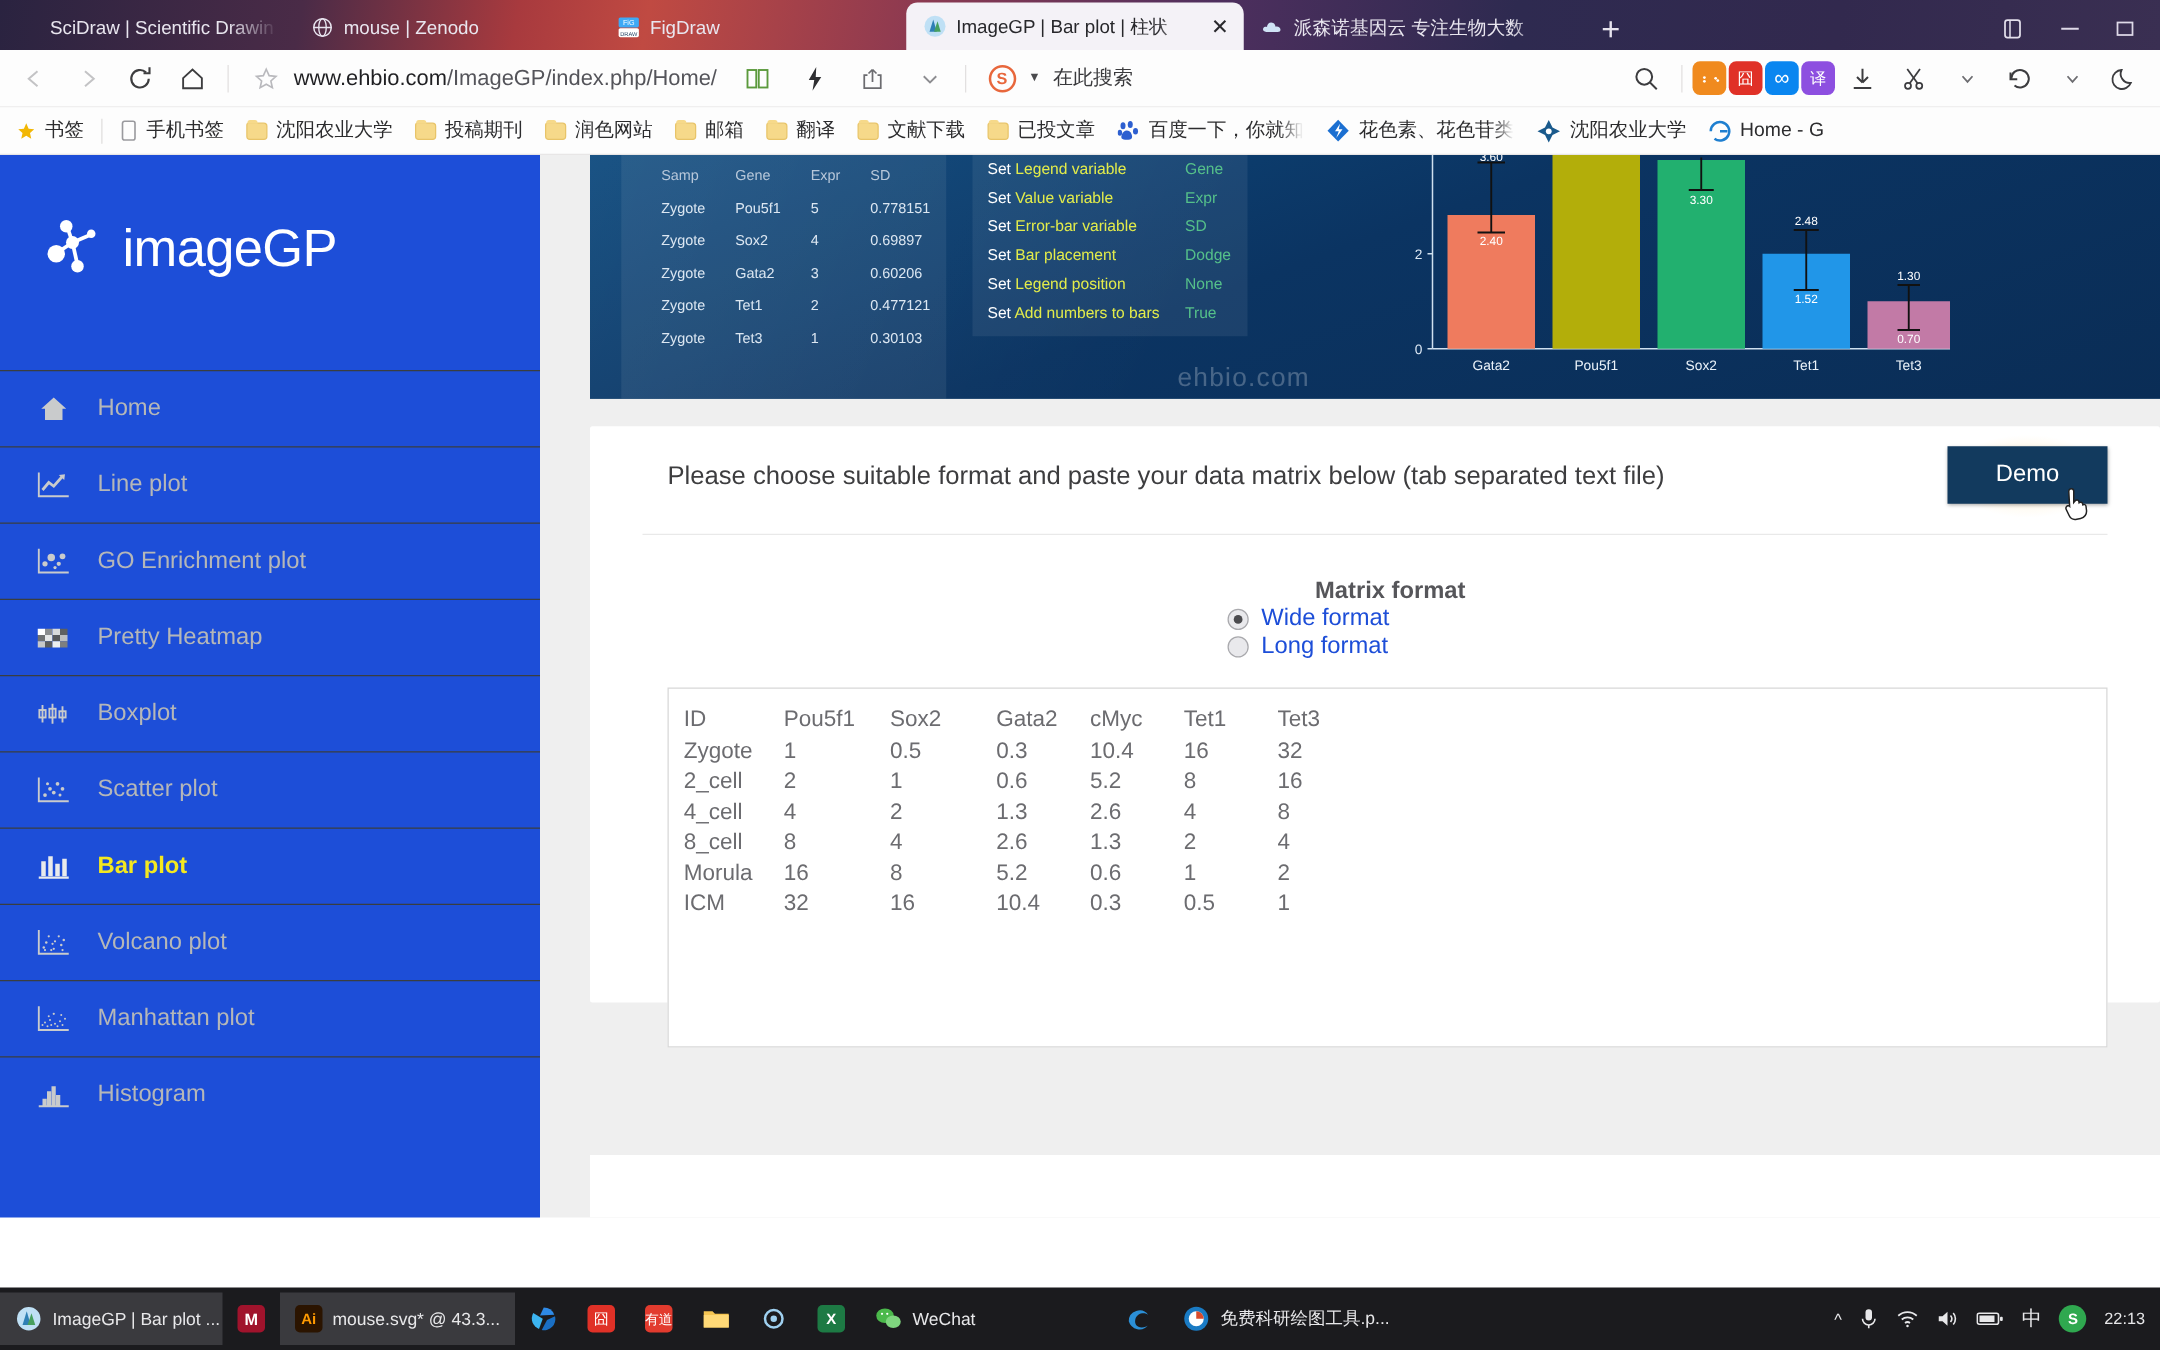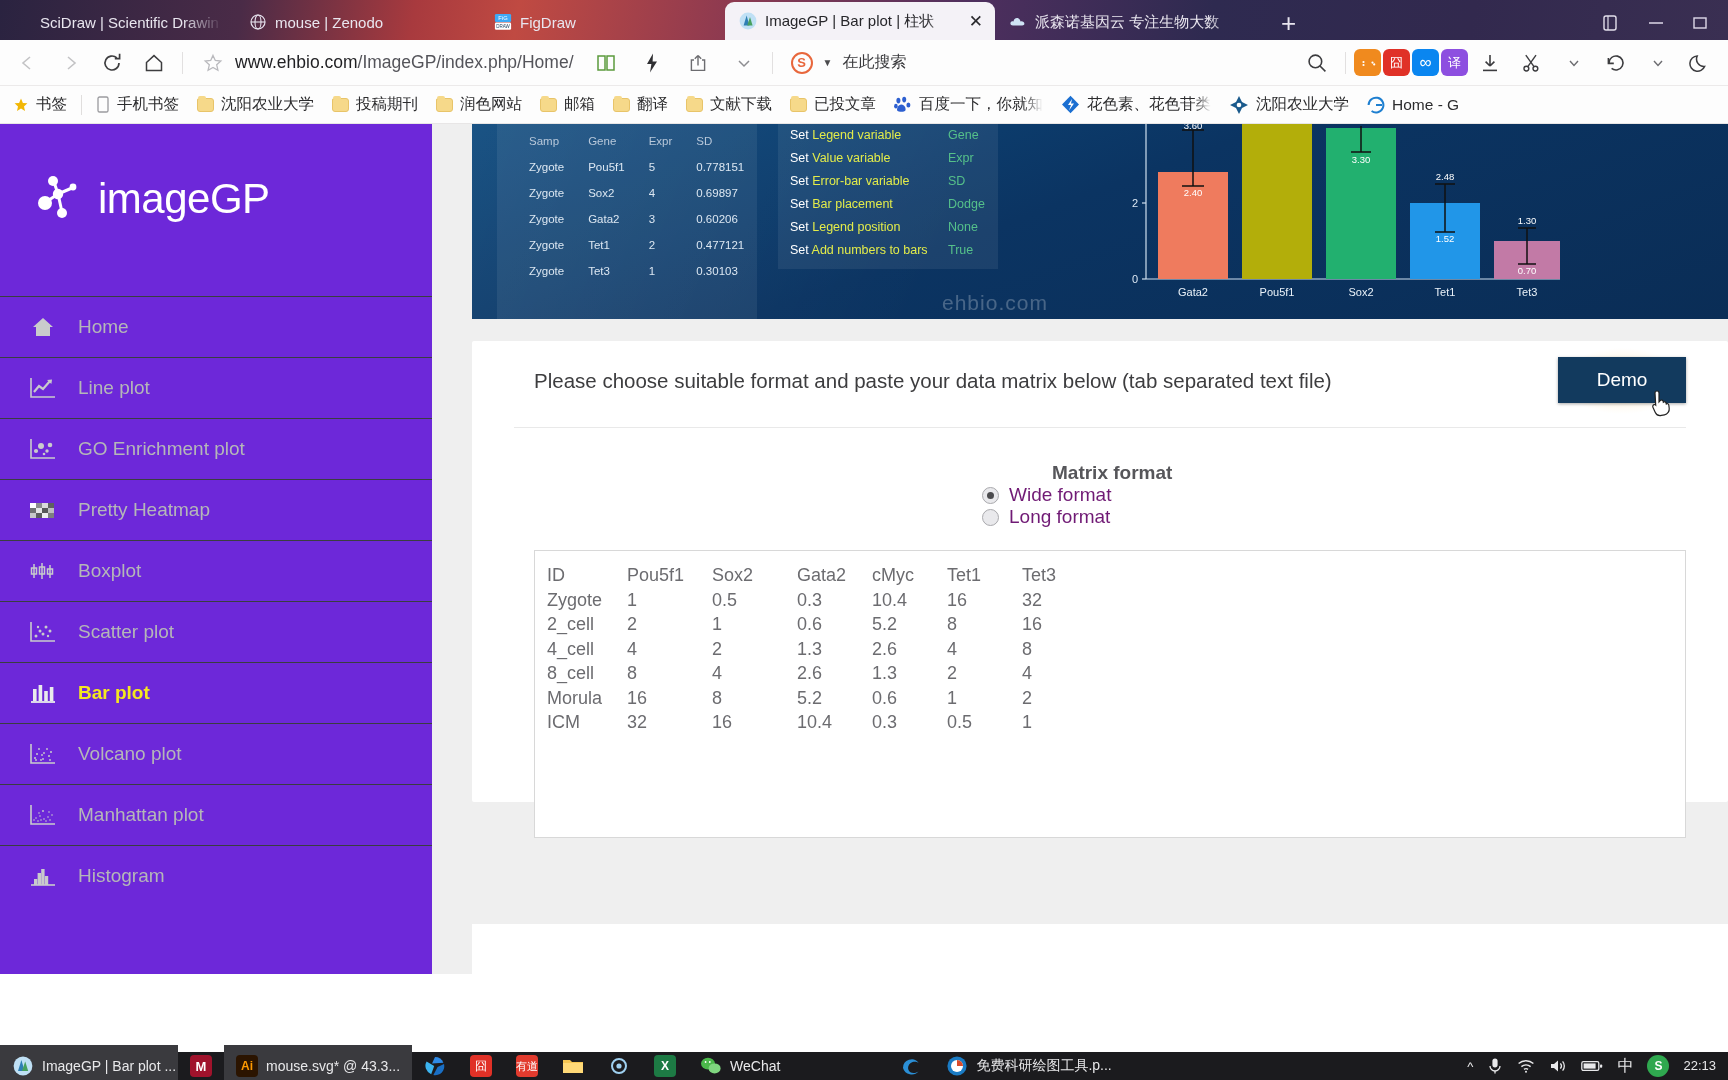--- a/index.html
+++ b/index.html
@@ -93,21 +93,21 @@
   .bm { display:flex; align-items:center; gap:7px; padding: 0 9px; height:30px; white-space:nowrap;text-align:center; }
   .bm-label { font-size:15.5px; color:#2c2c2e; }
   .bm-sep { width:1px;height:20px;background:#e0dedd;margin:0 5px; }
   .folder-ico { width:17px;height:14px;background:#f6d98a;border-radius:2px 3px 3px 3px;border:1px solid #e8c469;position:relative; }
   .folder-ico::before{content:"";position:absolute;top:-3px;left:0;width:8px;height:3px;background:#f6d98a;border-radius:2px 2px 0 0;}
 
   
   .page { display:flex; height: 850px; background:#ffffff; }
 
   
-  .sidebar { width: 432px; background:#6d28d9; flex:0 0 432px; position:relative;text-align:center; }
+  .sidebar { width: 432px; background:#1d4ed8; flex:0 0 432px; position:relative;text-align:center; }
   .logo-area { height: 150px; display:flex; align-items:center; padding-left: 28px; gap: 12px; }
   .logo-text { color:#fff; font-size:42px; letter-spacing:-0.5px; }
   .menu { margin-top: 22px; }
   .menu-item {
     height: 61px; display:flex; align-items:center; gap:22px;
     padding-left: 30px; border-top:1px solid #3a3e40;
     color:#b5b7b8; font-size:19px;
   }
   .menu-item.active { color:#f4e81f; font-weight:bold; }
   .menu-ico { width:26px; height:22px; flex:0 0 26px; display:flex; align-items:flex-end; justify-content:center; }
@@ -156,42 +156,42 @@
   .divider { height:1px; background:#e9e9e9; margin: 34px 42px 0 42px; }
 
   .fmt-row { display:flex; align-items:center; padding: 34px 0 0 104px; gap: 0; flex-direction: column; }
   .fmt-label { font-size:19px; font-weight:bold; color:#56565a; width: 200px; }
   .radio-wrap { display:flex; align-items:center; gap:10px; width: 340px; }
   .radio {
     width:17px;height:17px;border-radius:50%;border:1px solid #a9a9ad;background:#e9e9ec;
     display:flex;align-items:center;justify-content:center;
   }
   .radio.on::after{content:"";width:7px;height:7px;border-radius:50%;background:#4b4b4e;}
-  .radio-label { font-size:19px; color:#701a75; }
+  .radio-label { font-size:19px; color:#1d4ed8; }
 
   .matrix-box {
     margin: 22px 42px 0 62px; border:1px solid #d8d8d8; background:#fff;
     height: 288px; padding: 12px 0 0 12px; overflow:hidden;
   }
   .matrix-box table { border-collapse:collapse; }
   .matrix-box td, .matrix-box th {
     font-size:18px; color:#6c6c70; font-weight:normal; text-align:left;
     padding: 0 0 0 0; height: 24.5px; line-height: 24.5px;
   }
   .matrix-box td.c0, .matrix-box th.c0 { width:80px; }
   .matrix-box td.c1, .matrix-box th.c1 { width:85px; }
   .matrix-box td.c2, .matrix-box th.c2 { width:85px; }
   .matrix-box td.c3, .matrix-box th.c3 { width:75px; }
   .matrix-box td.c4, .matrix-box th.c4 { width:75px; }
   .matrix-box td.c5, .matrix-box th.c5 { width:75px; }
   .below-card { position:absolute; left:40px; right:0; top: 800px; height: 50px; background:#fff; }
 
   
   .taskbar {
-    position:absolute; bottom:0; left:0; width:1728px; height:28px;
+    position:absolute; bottom:0; left:0; width:1728px; height:50px;
     background:#1b1b1e; display:flex; align-items:center; color:#e8e8ea; font-size:14px;
   }
   .tb-item { display:flex; align-items:center; gap:8px; height:42px; padding:0 12px; white-space:nowrap; }
   .tb-item.win { background:#3a3a3e; max-width:178px; overflow:hidden; }
   .tb-item.win2 { background:#3a3a3e; }
   .tb-ico { width:22px;height:22px;border-radius:4px;display:flex;align-items:center;justify-content:center;font-size:12px;color:#fff;flex:0 0 22px;}
   .tb-right { margin-left:auto; display:flex; align-items:center; gap:14px; padding-right:12px; }
   .tb-clock { display:flex; flex-direction:column; align-items:center; line-height:1.05; font-size:13px; }
 
   svg { display:block; }

